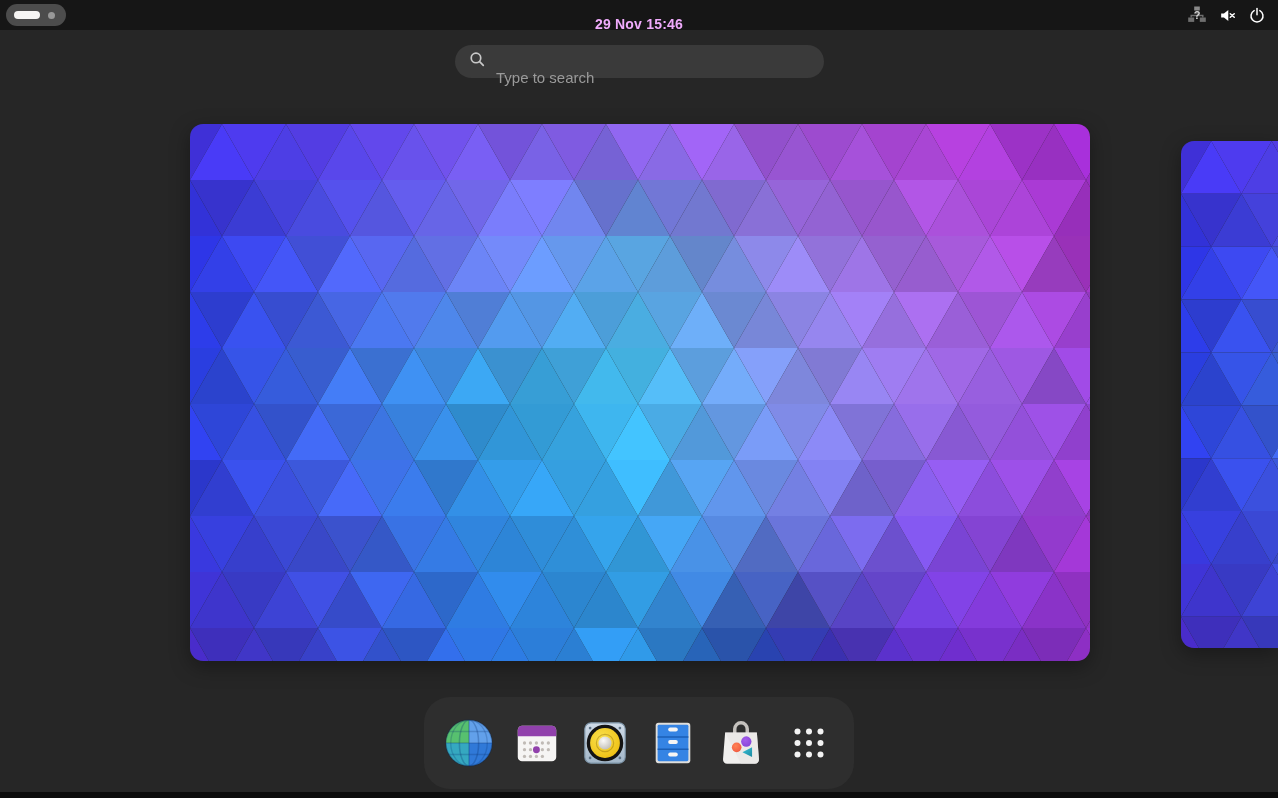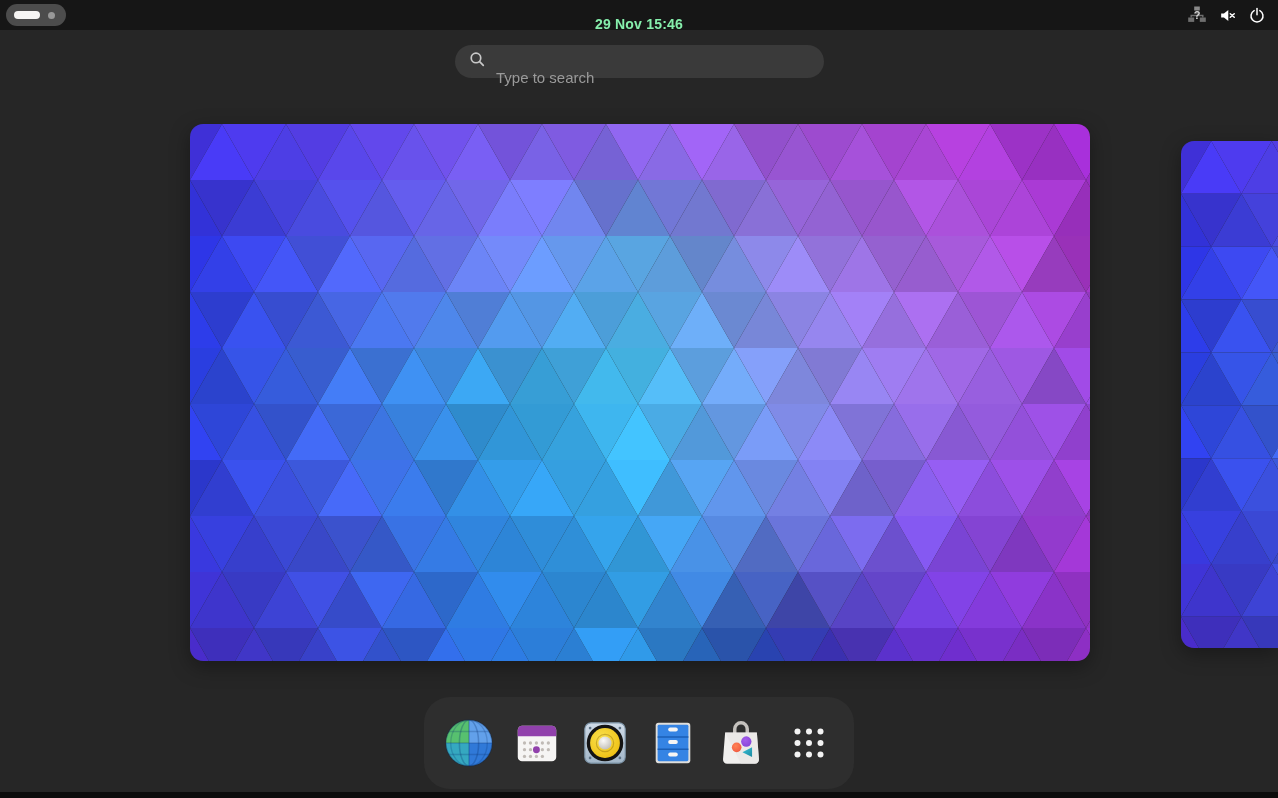--- a/index.html
+++ b/index.html
@@ -19,21 +19,21 @@
   .ws-pill{
     position:absolute; left:6px; top:4px; width:60px; height:22px;
     background:#4c4c4c; border-radius:12px;
     display:flex; align-items:center; padding:0 8px; gap:8px; cursor:pointer;
   }
   .ws-dash{ width:26px; height:8px; border-radius:4px; background:#f6f5f4; }
   .ws-dot{ width:7px; height:7px; border-radius:50%; background:#989898; }
   .clock{
     position:absolute; left:0; right:0; top:0; height:47px;
     display:flex; align-items:center; justify-content:center;
-    color:#86efac; font-size:14px; font-weight:700; letter-spacing:.2px;
+    color:#f0abfc; font-size:14px; font-weight:700; letter-spacing:.2px;
     cursor:pointer;
   }
   .status{
     position:absolute; right:8px; top:0; height:30px;
     display:flex; align-items:center; gap:11px; padding:0 4px; cursor:pointer;
   }
   .status svg{ display:block; }
   .net-q{ position:relative; width:20px; height:20px; }
   .net-q .qmark{
     position:absolute; left:0; top:1px; width:20px; text-align:center;

